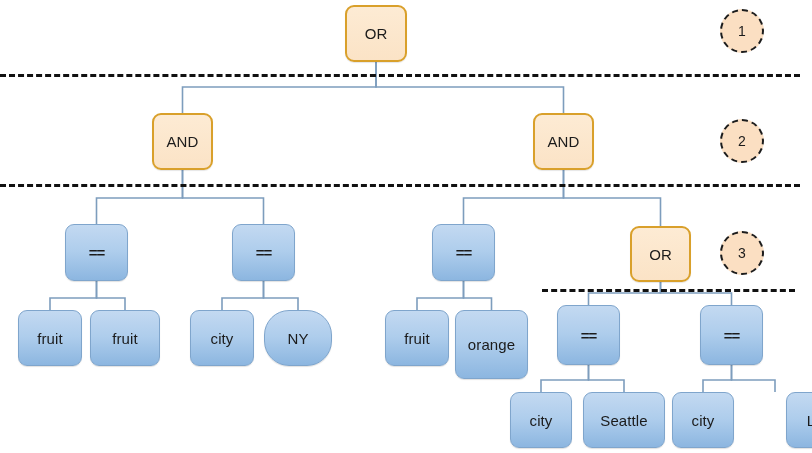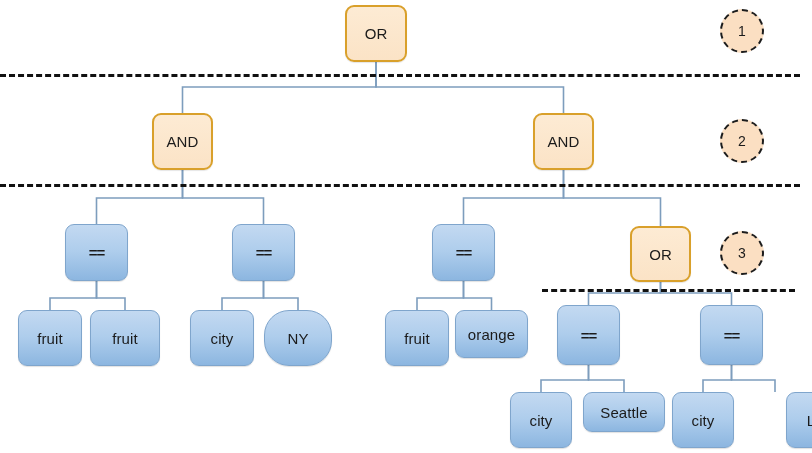--- a/index.html
+++ b/index.html
@@ -111,25 +111,25 @@
       <div class="node op" style="left: 533px; top: 113px; width: 61px; height: 57px;">AND</div>
       <div class="node cmp" style="left: 65px; top: 224px; width: 63px; height: 57px;">==</div>
       <div class="node cmp" style="left: 232px; top: 224px; width: 63px; height: 57px;">==</div>
       <div class="node cmp" style="left: 432px; top: 224px; width: 63px; height: 57px;">==</div>
       <div class="node op" style="left: 630px; top: 226px; width: 61px; height: 56px;">OR</div>
       <div class="node leaf" style="left: 18px; top: 310px; width: 64px; height: 56px;">fruit</div>
       <div class="node leaf" style="left: 90px; top: 310px; width: 70px; height: 56px;">fruit</div>
       <div class="node leaf" style="left: 190px; top: 310px; width: 64px; height: 56px;">city</div>
       <div class="node leaf" style="left: 264px; top: 310px; width: 68px; height: 56px; border-radius: 25px;">NY</div>
       <div class="node leaf" style="left: 385px; top: 310px; width: 64px; height: 56px;">fruit</div>
-      <div class="node leaf" style="left: 455px; top: 310px; width: 73px; height: 48px;">orange</div>
+      <div class="node leaf" style="left: 455px; top: 310px; width: 73px; height: 69px;">orange</div>
       <div class="node cmp" style="left: 557px; top: 305px; width: 63px; height: 60px;">==</div>
       <div class="node cmp" style="left: 700px; top: 305px; width: 63px; height: 60px;">==</div>
       <div class="node leaf" style="left: 510px; top: 392px; width: 62px; height: 56px;">city</div>
-      <div class="node leaf" style="left: 583px; top: 392px; width: 82px; height: 40px;">Seattle</div>
+      <div class="node leaf" style="left: 583px; top: 392px; width: 82px; height: 56px;">Seattle</div>
       <div class="node leaf" style="left: 672px; top: 392px; width: 62px; height: 56px;">city</div>
       <div class="node leaf" style="left: 745px; top: 392px; width: 60px; height: 56px; margin-left: 41px;">LA</div>
     </div>
   <div id="markers-layer">
       <div class="levelmarker" style="left: 720px; top: 9px;">1</div>
       <div class="levelmarker" style="left: 720px; top: 119px;">2</div>
       <div class="levelmarker" style="left: 720px; top: 231px;">3</div>
     </div>
 </div>
 

